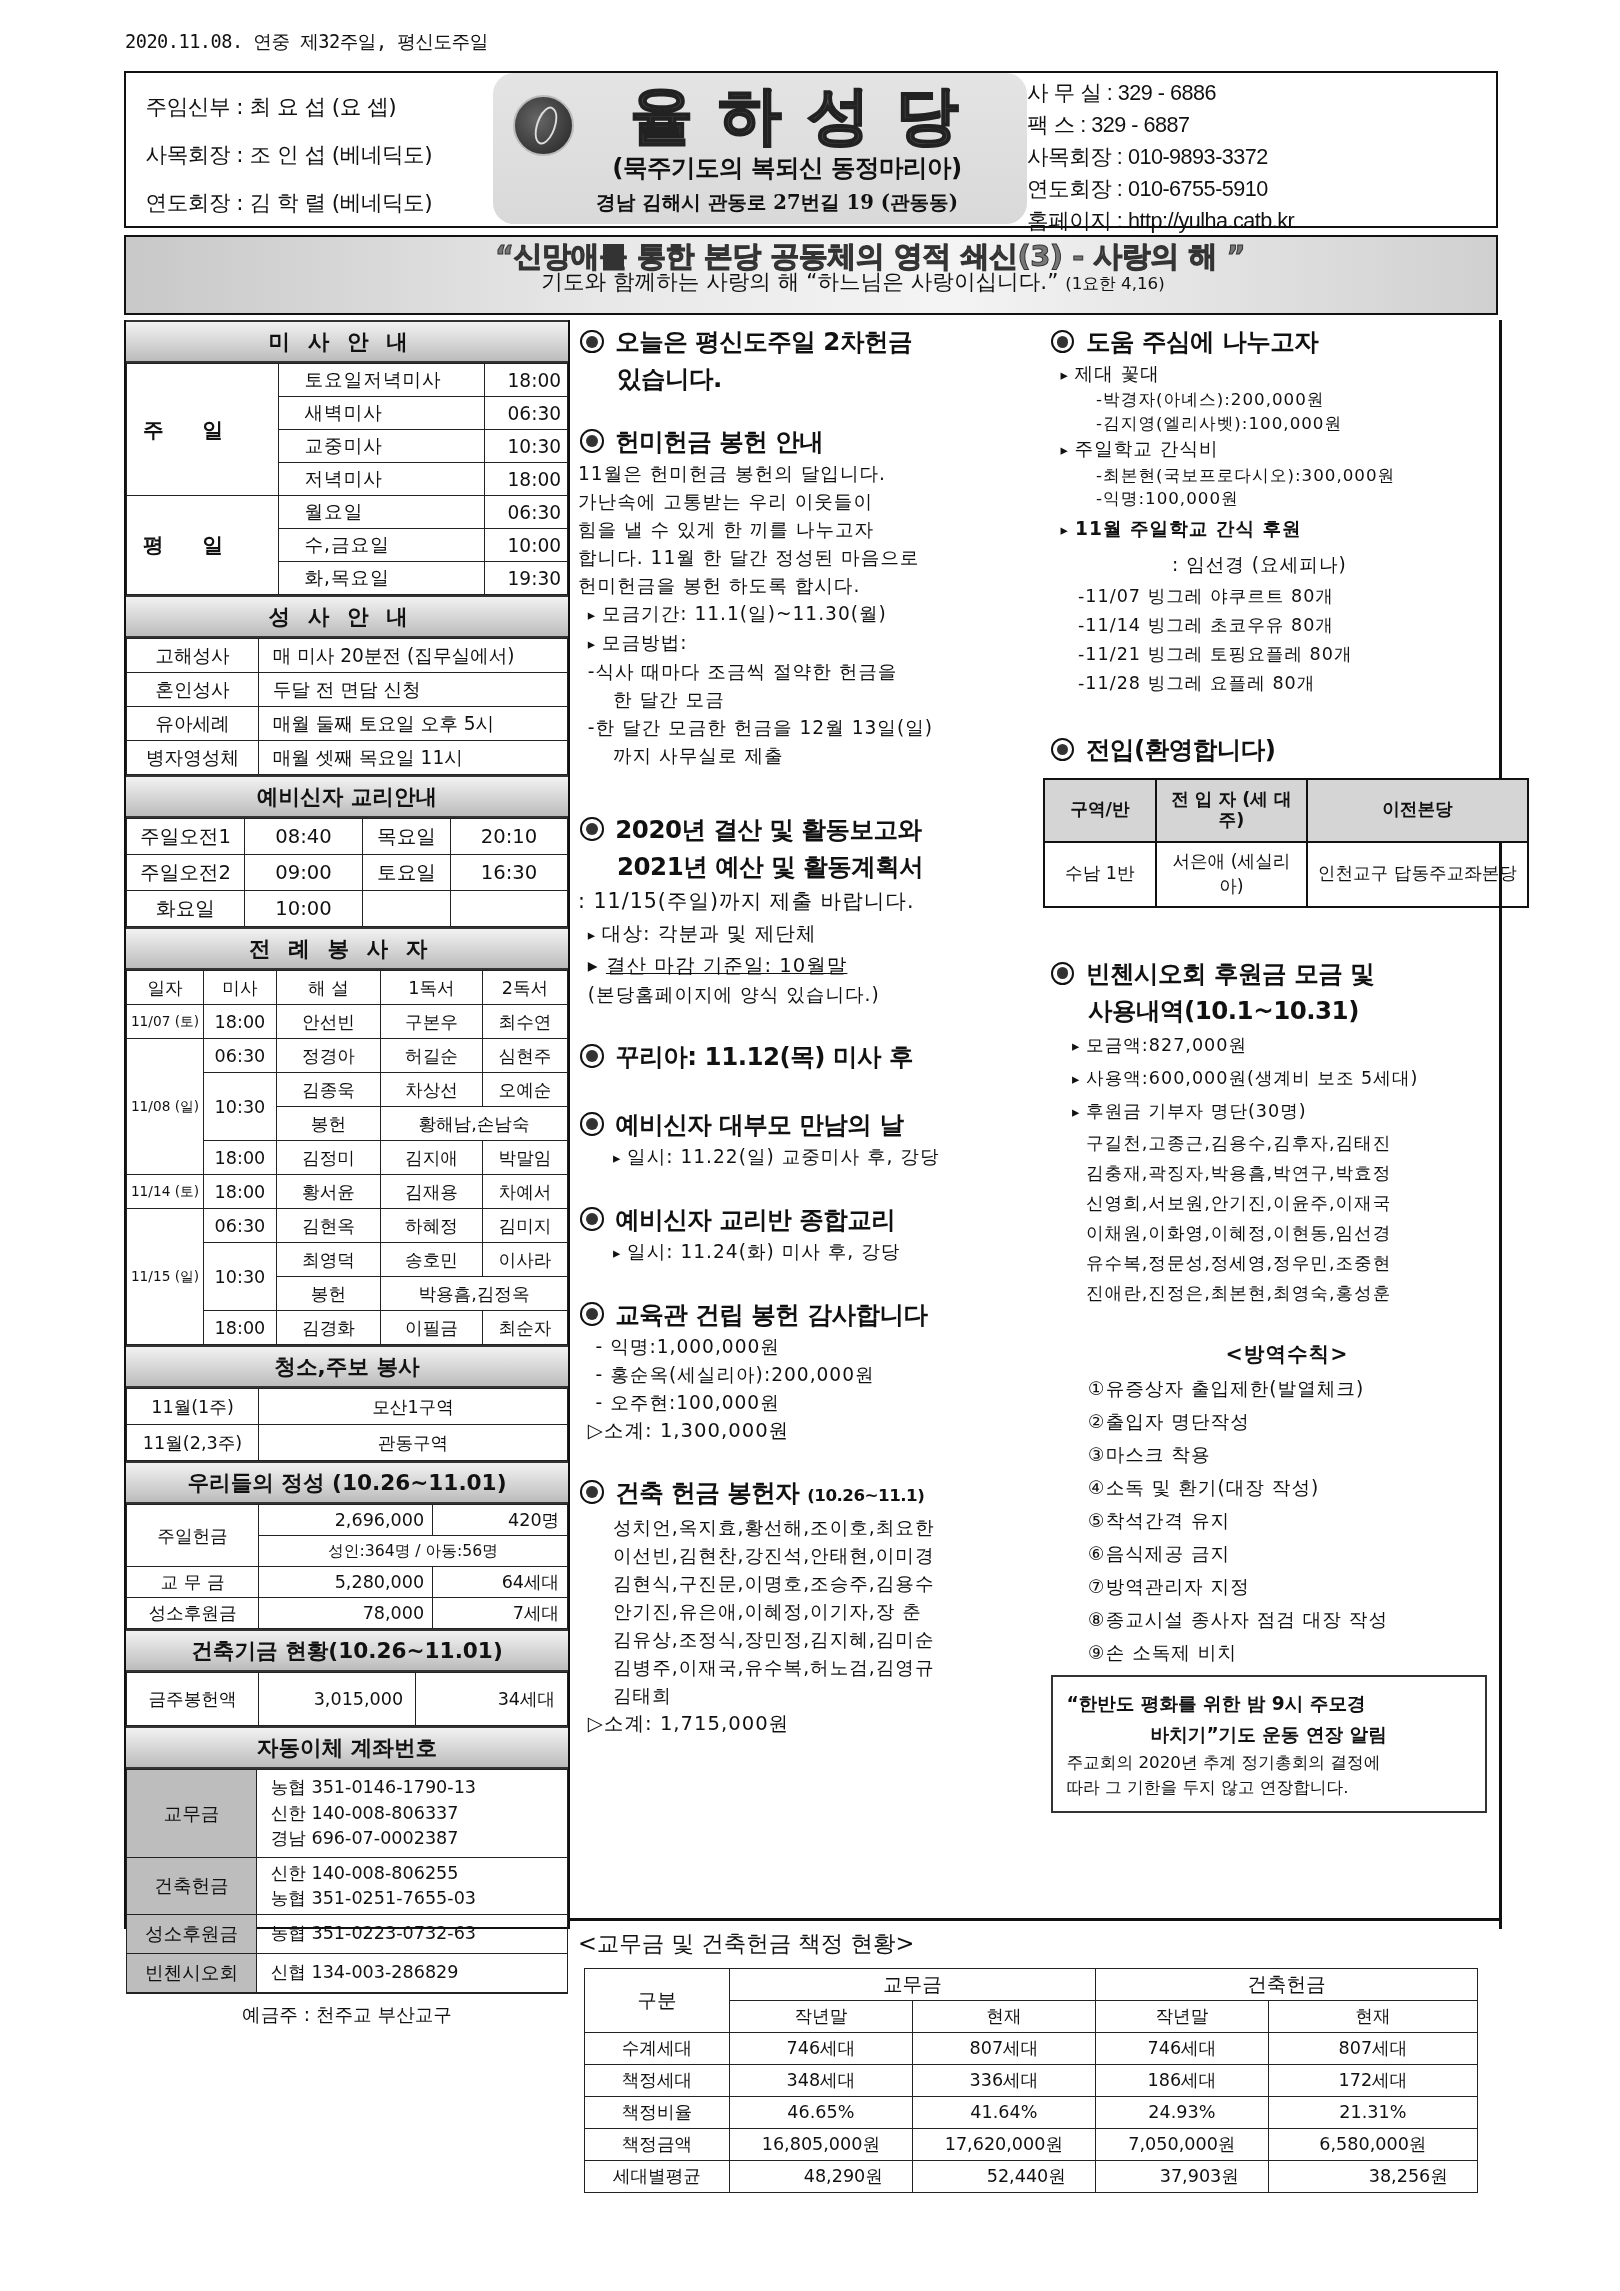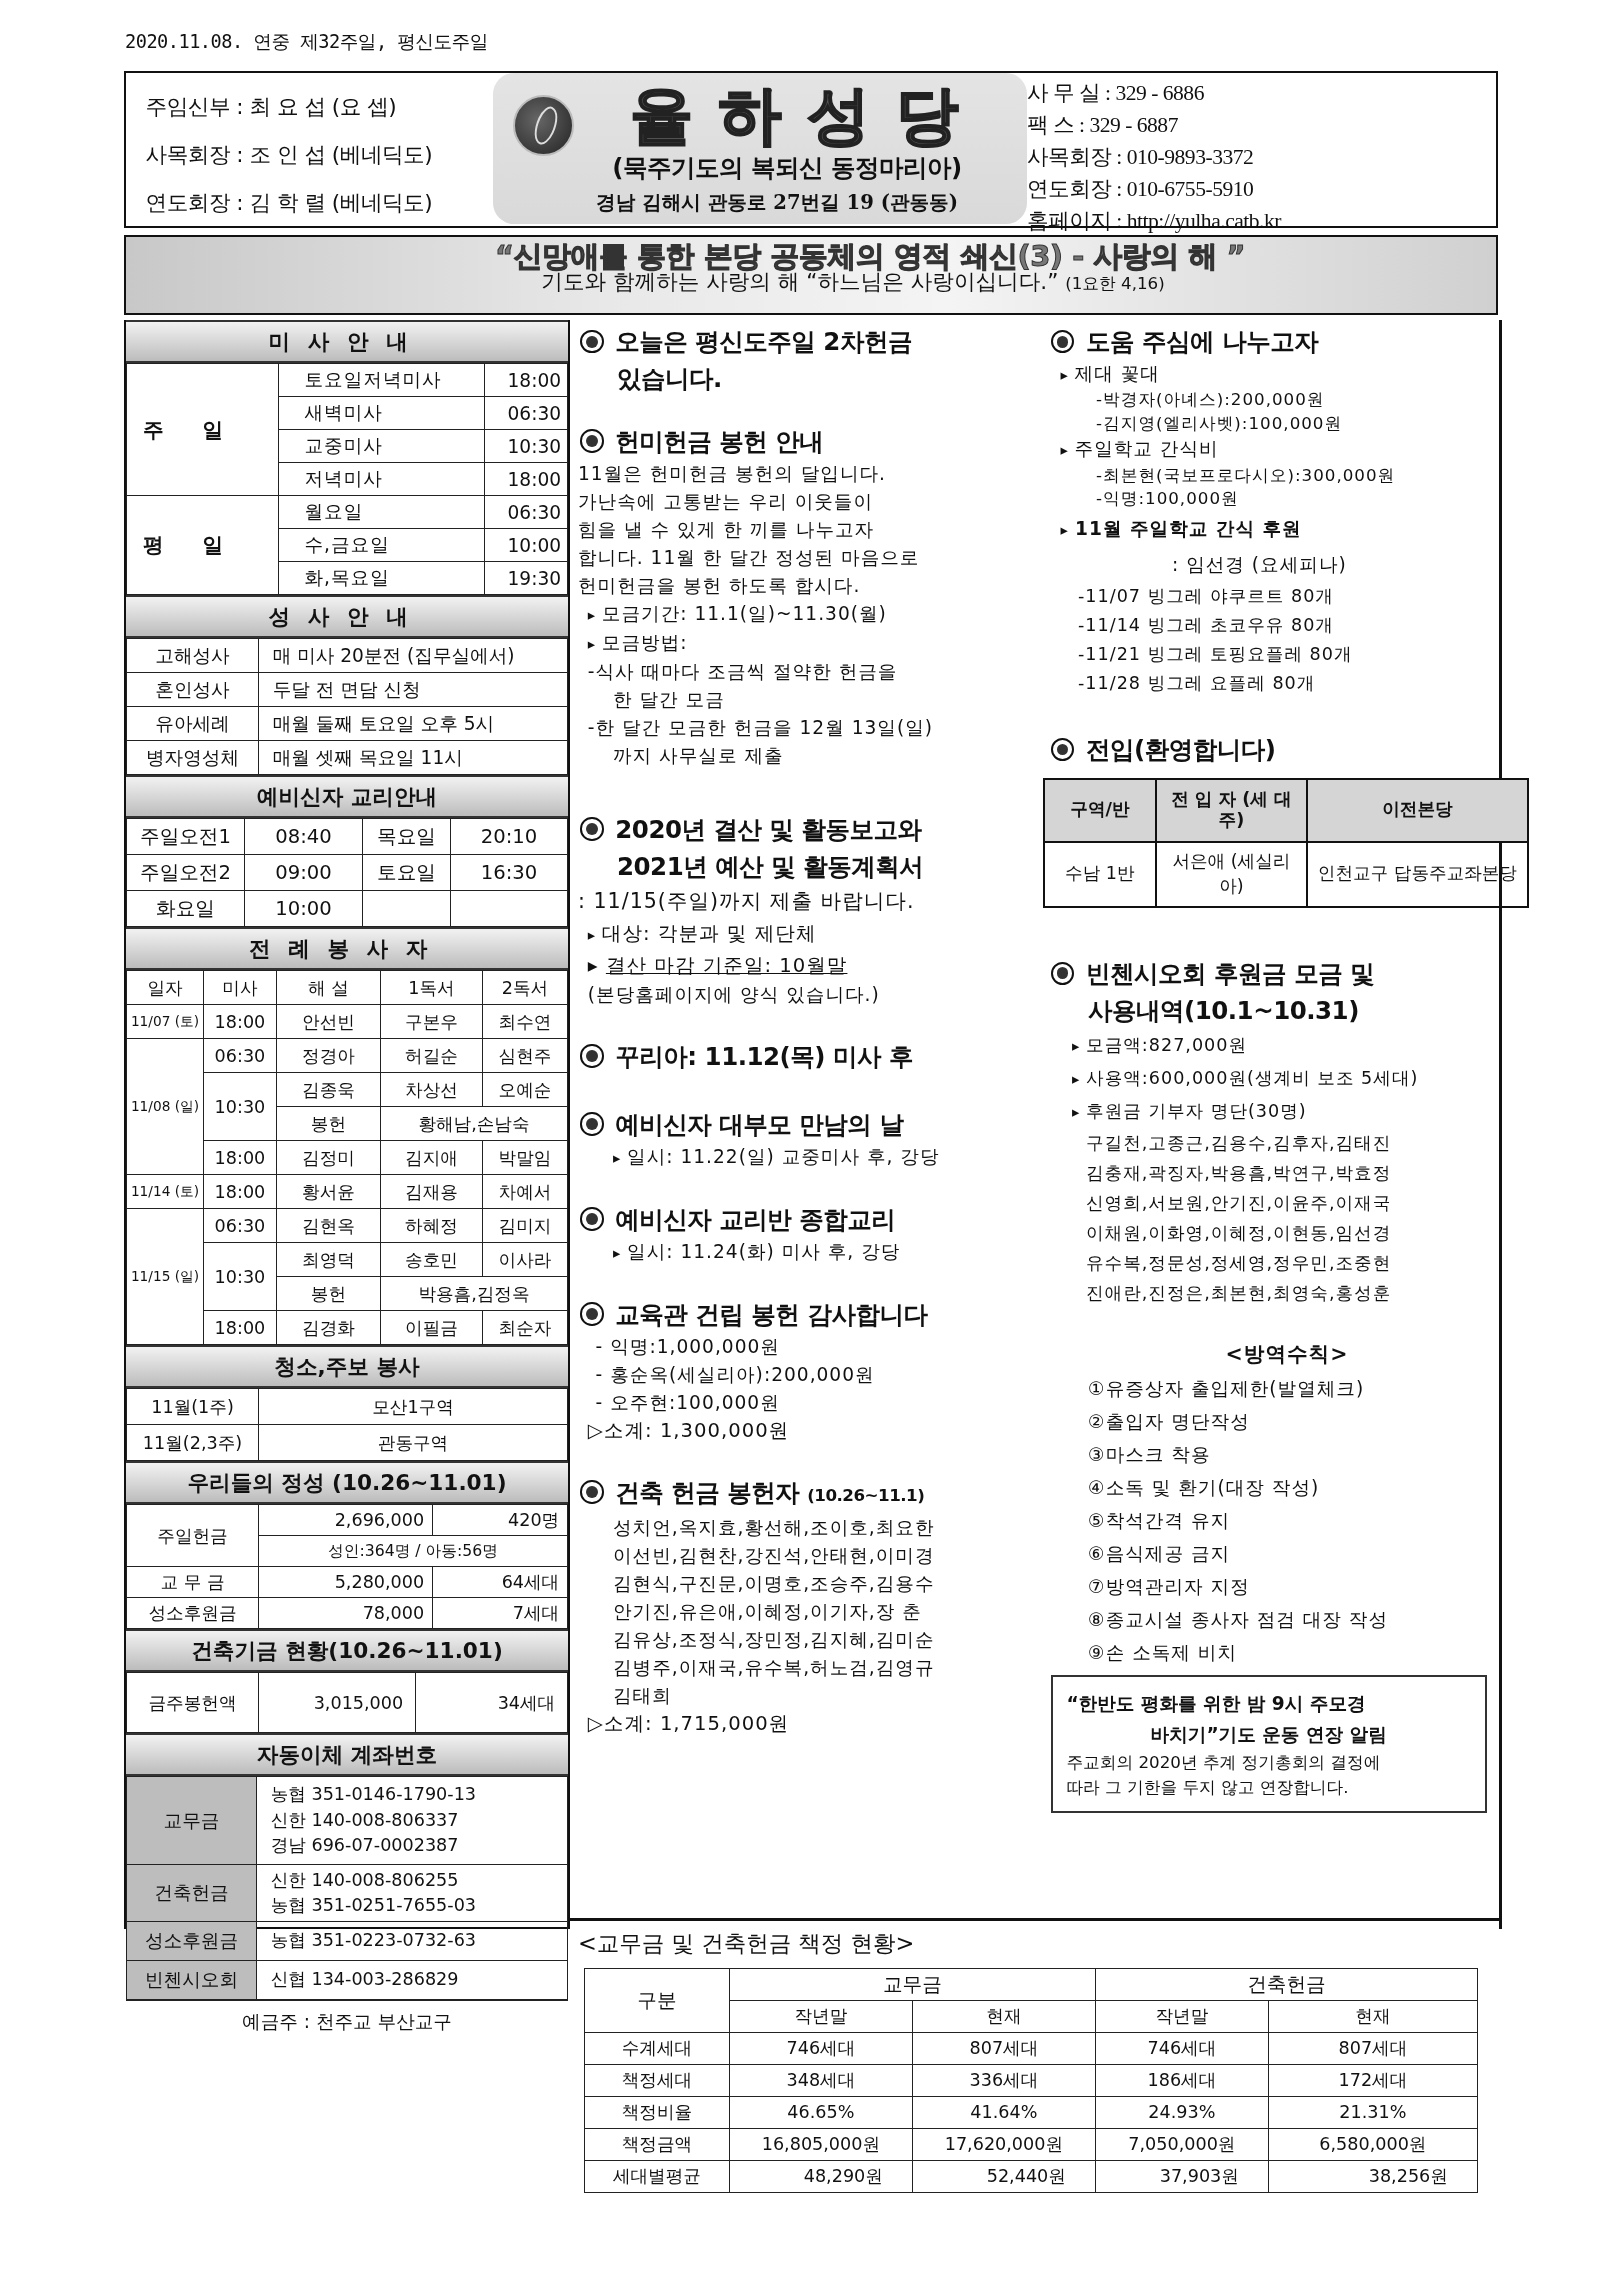--- a/index.html
+++ b/index.html
@@ -12,21 +12,21 @@
   .header { left: 124px; top: 71px; width: 1374px; height: 157px; border: 2.9px solid #111; display: flex; }
   .staff-col { width: 201px; padding-top: 9.8px; padding-left: 19.6px; }
   .staff-row { font-size: 21.6px; height: 48px; line-height: 48px; white-space: nowrap; letter-spacing: -0.5px; }
   .hdr-center { left: 201px; width: 534px; background: linear-gradient(#e4e4e4, #d9d9d9); position: absolute; top: 0; height: 151px; }
   .logo { position: absolute; left: 19.6px; top: 21.6px; width: 61px; height: 61px; border-radius: 50%; background: radial-gradient(circle at 40% 40%, #666, #222); border: 2px solid #bbb; }
   .logo::after { content: ""; position: absolute; left: 21.6px; top: 9.8px; width: 15.7px; height: 35px; border: 2px solid #ddd; border-radius: 40% 60% 40% 60%; transform: rotate(25deg); }
   .church-name { position: absolute; left: 108px; top: 0px; width: 412px; text-align: center; font-size: 63px; font-weight: bold; letter-spacing: 25.5px; color: #555; -webkit-text-stroke: 2px #222; line-height: 86px; }
   .church-sub { position: absolute; left: 59px; top: 78px; width: 470px; text-align: center; font-size: 24.5px; font-weight: bold; letter-spacing: -0.5px; }
   .church-addr { position: absolute; left: 39px; top: 116px; width: 490px; text-align: center; font-size: 19.6px; font-weight: bold; font-family: "DejaVu Serif", serif; }
   .hdr-right { position: absolute; left: 735px; top: 0; width: 633px; padding-left: 64px; padding-top: 3.9px; }
-  .contact-row { font-size: 21.6px; height: 32px; line-height: 32px; white-space: nowrap; font-family: Liberation Serif, serif; letter-spacing: -0.5px; }
+  .contact-row { font-size: 21.6px; height: 32px; line-height: 32px; white-space: nowrap; font-family: Liberation Sans, sans-serif; letter-spacing: -0.5px; }
 
   
   .theme { left: 124px; top: 235px; width: 1374px; height: 80px; border: 2.9px solid #111; background: linear-gradient(90deg, #c8c8c8 0%, #e8e8e8 35%, #f4f4f4 60%, #d0d0d0 100%); }
   .theme-title { position: absolute; left: 0; width: 100%; top: 0; text-align: center; font-size: 29px; font-weight: bold; color: #777; -webkit-text-stroke: 1px #333; letter-spacing: -0.5px; line-height: 39px; padding-left: 118px; }
   .theme-sub { position: absolute; left: 0; width: 100%; top: 27px; text-align: center; font-size: 21.6px; line-height: 35px; padding-left: 84px; }
   .theme-sub small { font-size: 16.7px; }
 
   
   .leftcol { left: 124px; top: 320px; width: 446px; height: 1609px; border: 2.9px solid #111; border-top: none; }
   .sec-head { height: 43px; background: linear-gradient(#f2f2f2 0%, #bcbcbc 100%); border-top: 2px solid #333; border-bottom: 2px solid #333; text-align: center; font-weight: bold; font-size: 21.6px; line-height: 39px; color: #111; }
@@ -39,21 +39,21 @@
   .mass .time { text-align: right; padding-right: 5.9px; }
   .sacr td { height: 34px; }
   .sacr .txt { text-align: left; padding-left: 13.7px; }
   .cat td { height: 36px; font-size: 19.6px; }
   .lit td { height: 34px; font-size: 17.6px; }
   .lit .date { font-size: 13.7px; line-height: 13.7px; }
   .clean td { height: 36px; font-size: 17.6px; }
   .off td { height: 31px; font-size: 17.6px; }
   .off .num { text-align: right; padding-right: 7.8px; }
   .off .small { font-size: 15.7px; }
-  .bld td { height: 60px; font-size: 17.6px; }
+  .bld td { height: 53px; font-size: 17.6px; }
   .bld .num { text-align: right; padding-right: 11.8px; }
   .acct td { font-size: 17.6px; }
   .acct .lab { background: #bdbdbd; font-size: 18.6px; }
   .acct .nums { text-align: left; padding-left: 13.7px; line-height: 25.5px; font-family: "DejaVu Sans", sans-serif; }
   .holder { height: 41px; text-align: center; font-size: 18.6px; line-height: 41px; border-top: 1.5px solid #222; }
 
   
   .midcol { left: 578px; top: 323px; width: 461px; }
   .blk-title { font-size: 24.5px; font-weight: bold; line-height: 37px; letter-spacing: -0.5px; display: flex; }
   .bullet-o { display: inline-block; width: 23.5px; height: 23.5px; border: 2px solid #111; border-radius: 50%; position: relative; margin: 6.9px 11.8px 0 2px; flex: 0 0 auto; }

